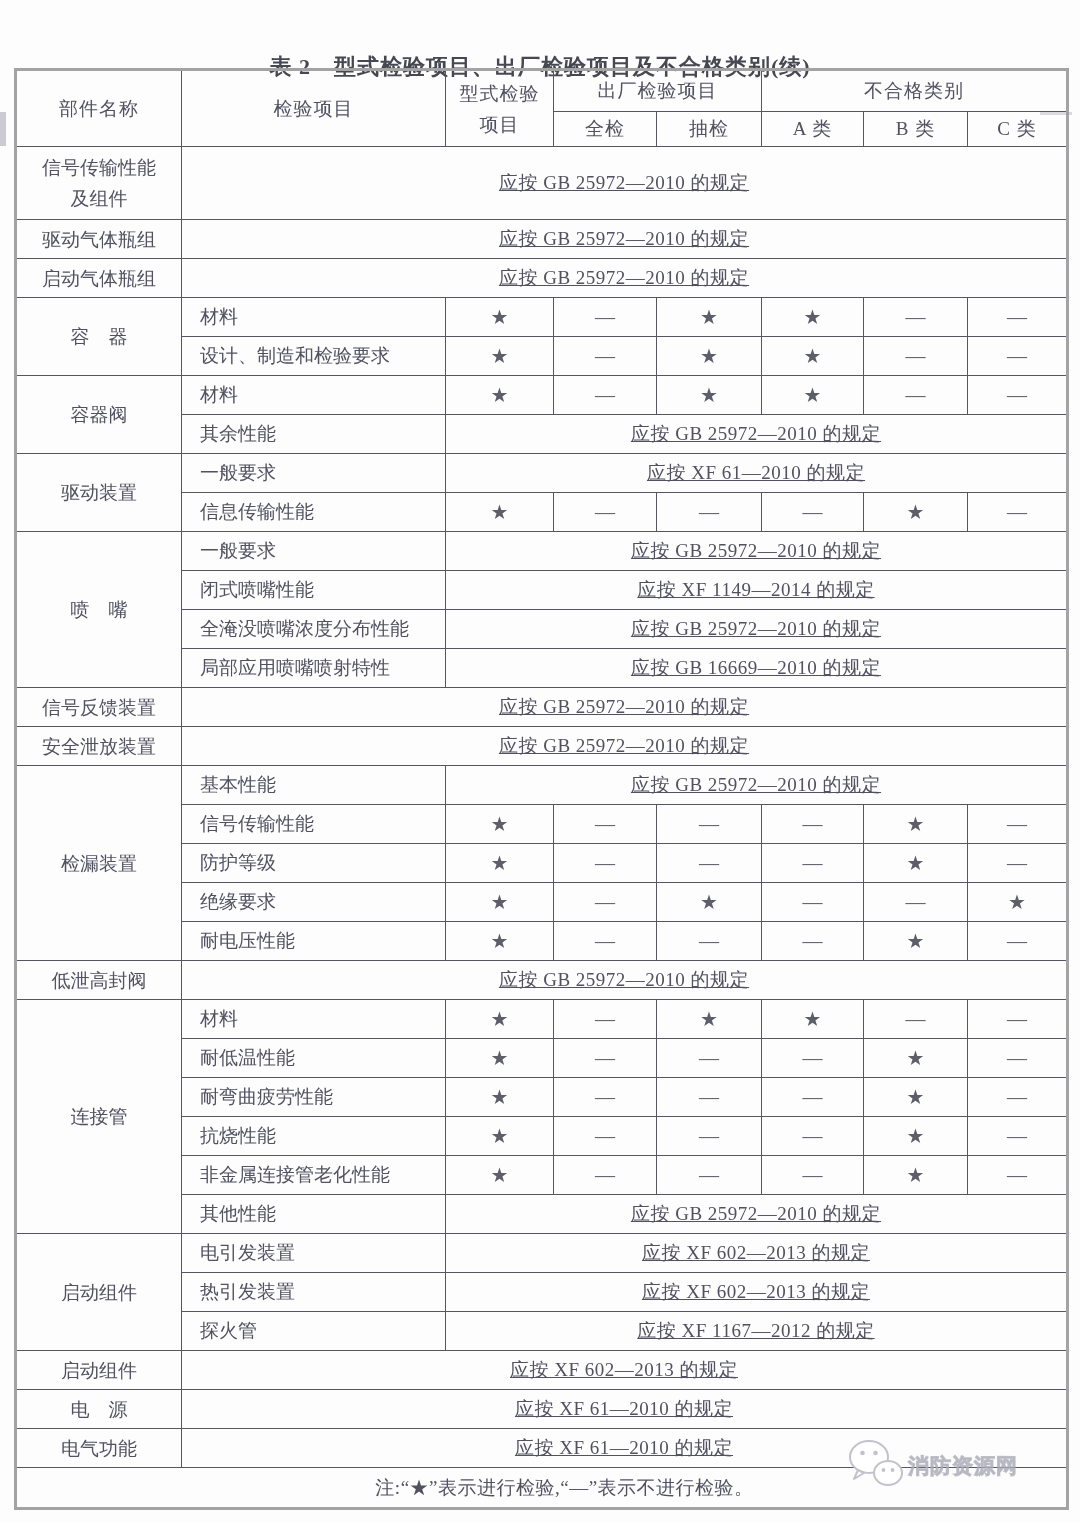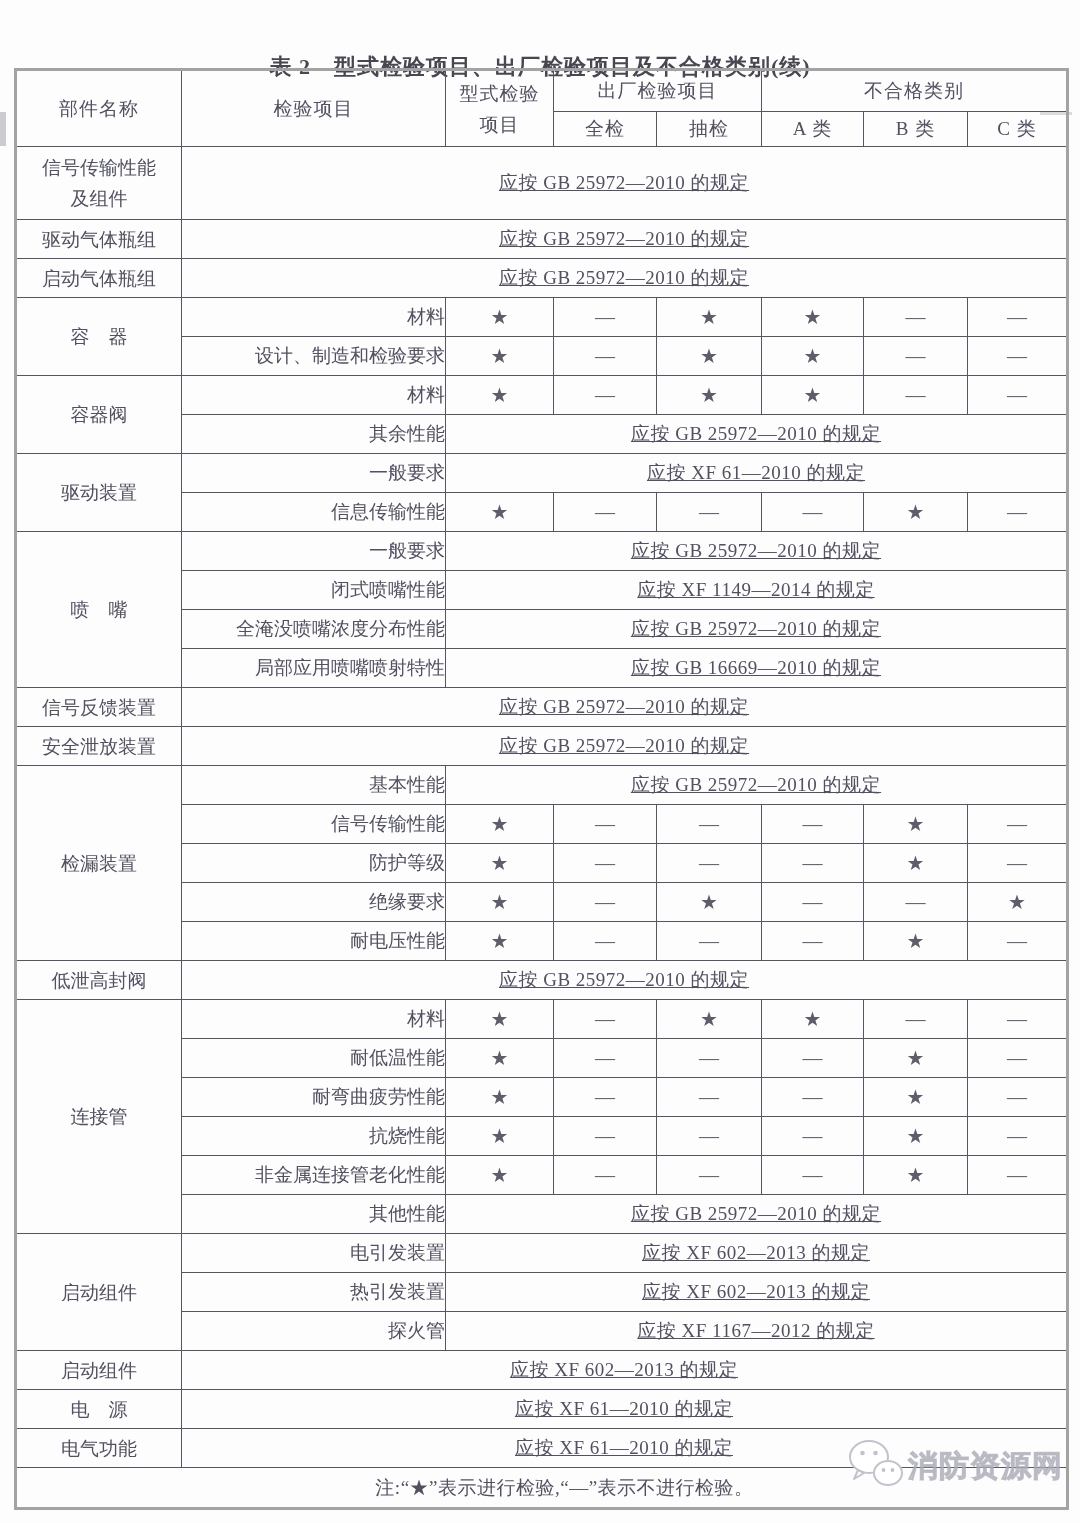--- a/index.html
+++ b/index.html
@@ -29,32 +29,32 @@
     padding:0;
     overflow:hidden;
   }
   thead tr.h1{height:42px;}
   thead tr.h2{height:35px;}
   tbody tr{height:39px;}
   tbody tr.tall{height:73px;}
   tfoot tr{height:41px;}
   th.prewrap,td.group{white-space:pre-line;line-height:31px;}
   td.group{text-align:center;}
-  td.item{text-align:right;padding-left:18px;}
+  td.item{text-align:left;padding-left:18px;}
   td.spec{text-align:center;letter-spacing:0.5px;text-decoration:underline;}
   td.mark{text-align:center;font-size:20px;color:#5e5e6b;}
   th{text-align:center;letter-spacing:1px;}
   td.note-cell{text-align:center;padding-left:46px;letter-spacing:0.5px;}
   .watermark{
     position:absolute;left:848px;top:1434px;width:225px;height:64px;
     display:flex;align-items:center;gap:4px;
     z-index:5;pointer-events:none;
   }
   .watermark-text{
-    font-size:30px;font-weight:bold;letter-spacing:1px;
+    font-size:21px;font-weight:bold;letter-spacing:1px;
     color:rgba(186,186,196,0.55);
     -webkit-text-stroke:1px rgba(168,168,180,0.65);
     white-space:nowrap;
   }
   .scan-artifact{position:absolute;background:#9a9aa4;opacity:0.5;}
   .artifact-left{left:0;top:112px;width:6px;height:34px;}
   .artifact-right{left:1040px;top:112px;width:32px;height:3px;opacity:0.35;}
 </style>
 </head>
 <body>

